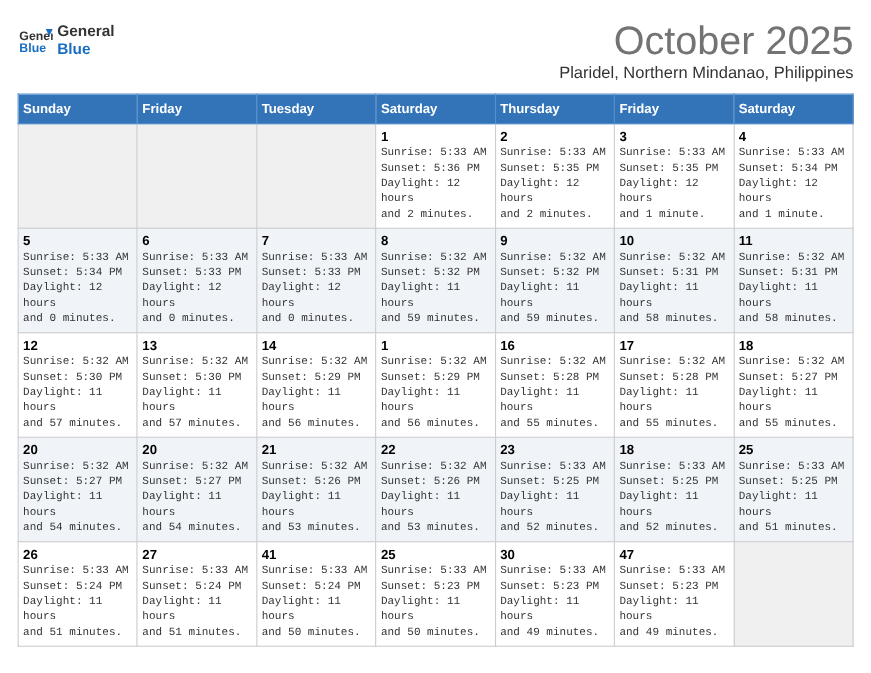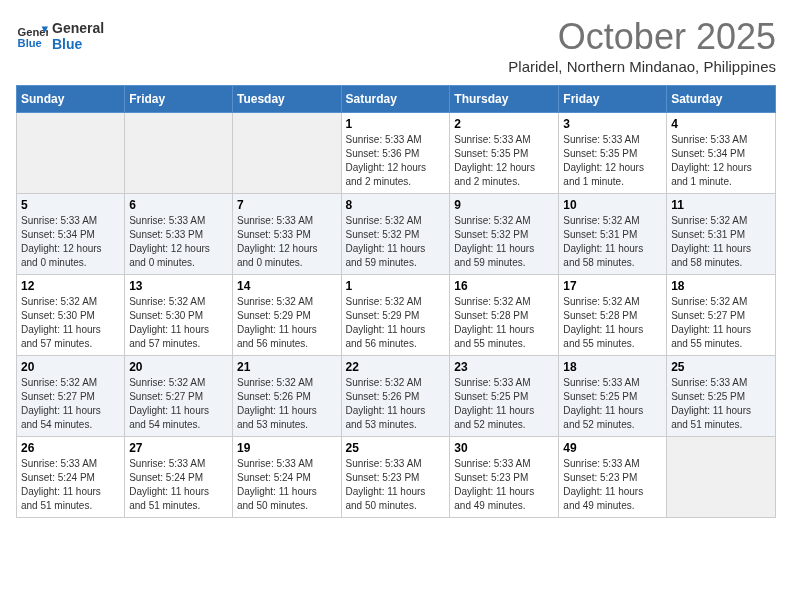--- a/index.html
+++ b/index.html
@@ -66,20 +66,21 @@
     .day-number {
       font-weight: bold;
       font-size: 12px;
       display: block;
       margin-bottom: 2px;
     }
     .day-info {
       font-size: 10px;
       color: #333;
       line-height: 1.4;
+      font-family: Liberation Mono, monospace;
     }
     .empty-cell {
       background: #f0f0f0 !important;
     }
     .calendar-table tbody tr:nth-child(odd) td {
       background: #fff;
     }
     .calendar-table tbody tr:nth-child(even) td {
       background: #f0f4f8;
     }
@@ -313,42 +314,42 @@
 and 51 minutes.</div>
         </td>
         <td>
           <span class="day-number">27</span>
           <div class="day-info" style="white-space: pre-line;">Sunrise: 5:33 AM
 Sunset: 5:24 PM
 Daylight: 11 hours
 and 51 minutes.</div>
         </td>
         <td>
-          <span class="day-number">19</span>
+          <span class="day-number">41</span>
           <div class="day-info" style="white-space: pre-line;">Sunrise: 5:33 AM
 Sunset: 5:24 PM
 Daylight: 11 hours
 and 50 minutes.</div>
         </td>
         <td>
           <span class="day-number">25</span>
           <div class="day-info" style="white-space: pre-line;">Sunrise: 5:33 AM
 Sunset: 5:23 PM
 Daylight: 11 hours
 and 50 minutes.</div>
         </td>
         <td>
           <span class="day-number">30</span>
           <div class="day-info" style="white-space: pre-line;">Sunrise: 5:33 AM
 Sunset: 5:23 PM
 Daylight: 11 hours
 and 49 minutes.</div>
         </td>
         <td>
-          <span class="day-number">49</span>
+          <span class="day-number">47</span>
           <div class="day-info" style="white-space: pre-line;">Sunrise: 5:33 AM
 Sunset: 5:23 PM
 Daylight: 11 hours
 and 49 minutes.</div>
         </td>
         <td class="empty-cell"></td>
       </tr>
     </tbody>
 </table>
 

